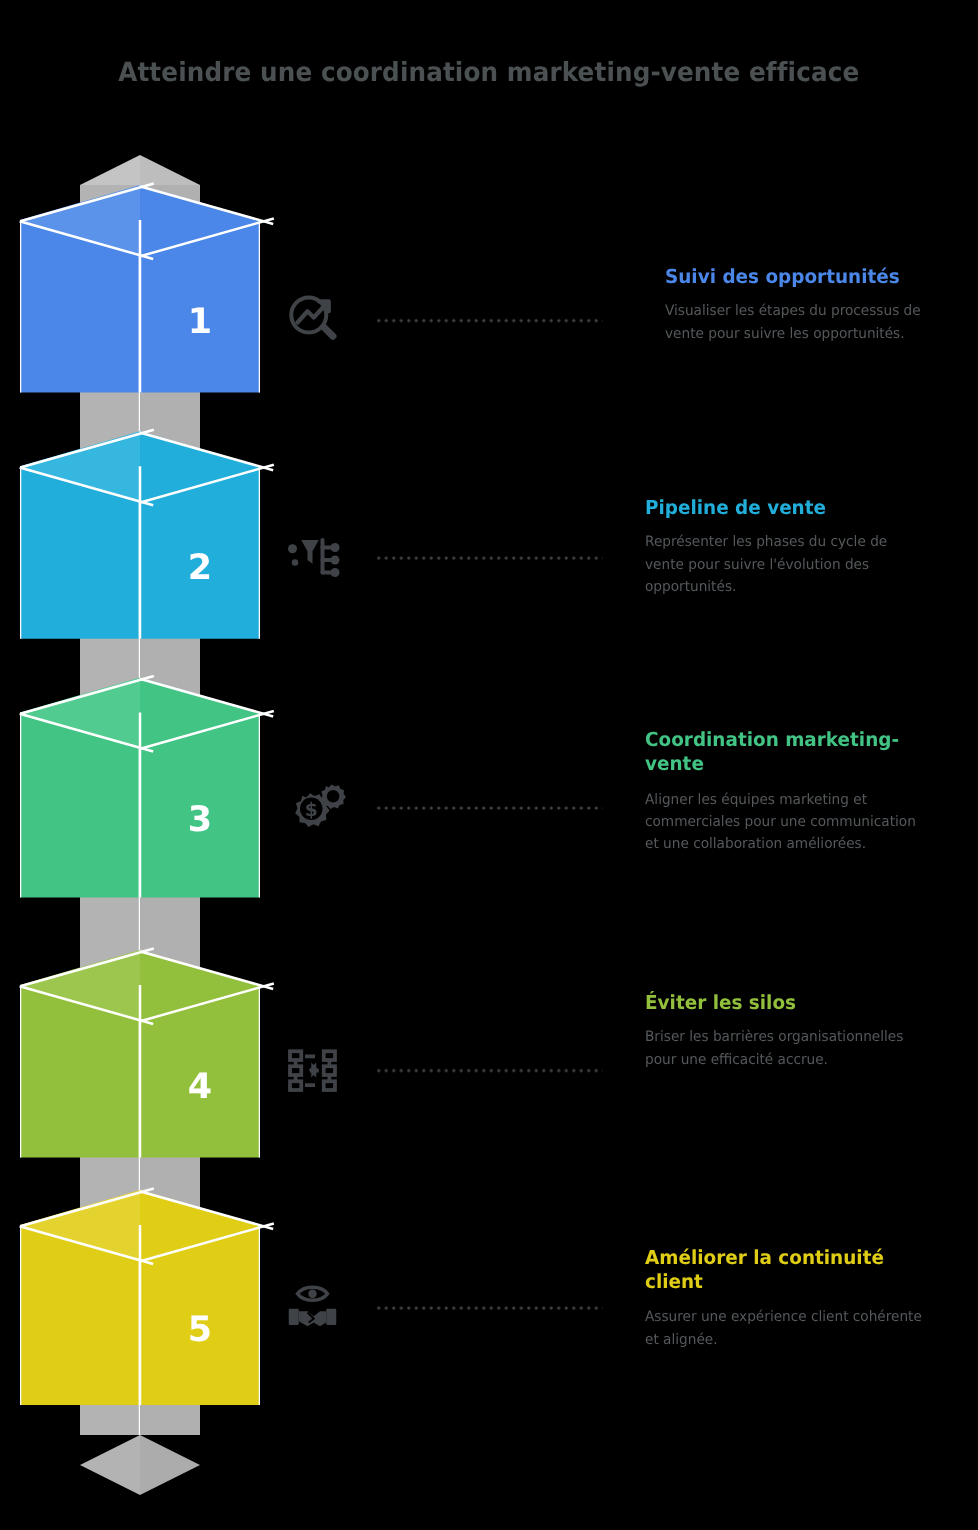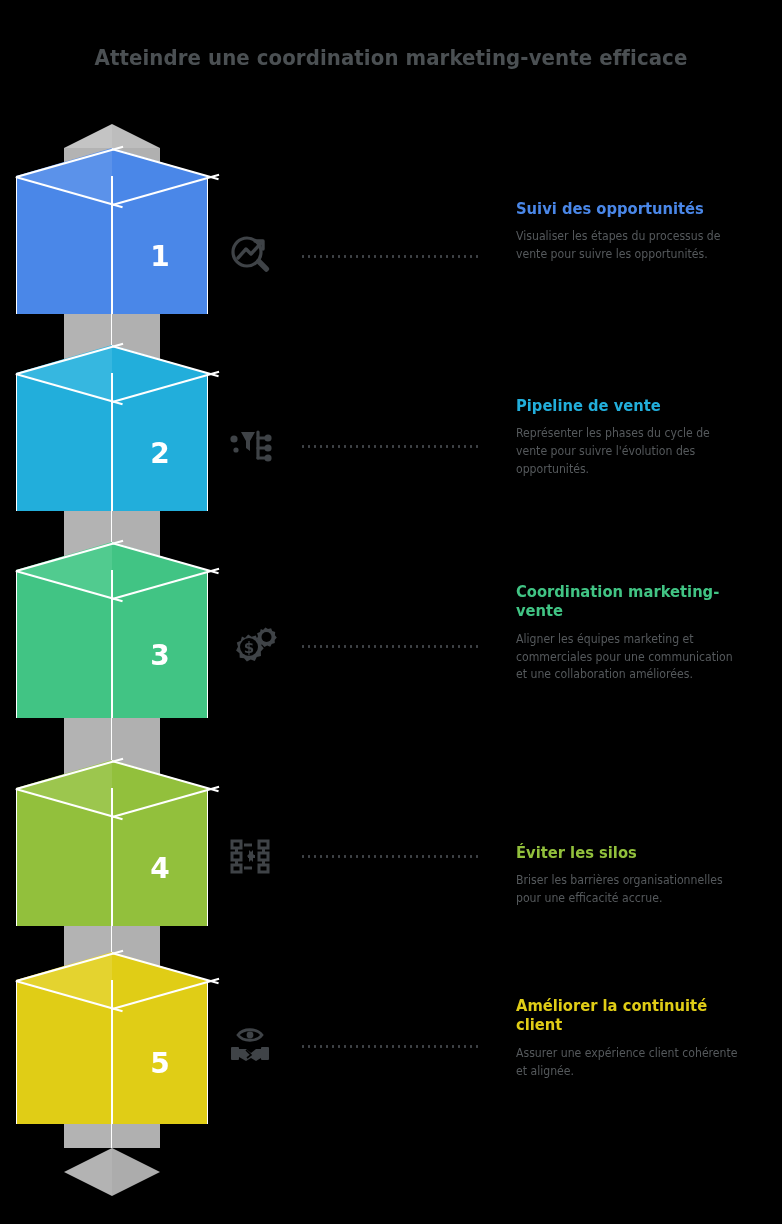--- a/index.html
+++ b/index.html
@@ -404,36 +404,36 @@
     <path d="M24 32 l5 5 l-4 3" stroke="#000000" stroke-width="1.6" fill="none"></path>
   </svg>
 </div>
 
 <div class="connector" style="top:255px;"></div>
 <div class="connector" style="top:445px;"></div>
 <div class="connector" style="top:645px;"></div>
 <div class="connector" style="top:855px;"></div>
 <div class="connector" style="top:1045px;"></div>
 
-<div class="entry" style="top:200px;">
+<div class="entry" style="top:212px;margin-left:16px;">
   <h3 style="color: rgb(74, 135, 232);">Suivi des opportunités</h3>
   <p>Visualiser les étapes du processus de vente pour suivre les opportunités.</p>
 </div>
 
 <div class="entry" style="top:397px;">
   <h3 style="color: rgb(34, 174, 219);">Pipeline de vente</h3>
   <p>Représenter les phases du cycle de vente pour suivre l'évolution des opportunités.</p>
 </div>
 
 <div class="entry" style="top:583px;">
   <h3 style="color: rgb(65, 196, 132);">Coordination marketing-vente</h3>
   <p>Aligner les équipes marketing et commerciales pour une communication et une collaboration améliorées.</p>
 </div>
 
-<div class="entry" style="top:844px;">
+<div class="entry" style="top:793px;">
   <h3 style="color: rgb(146, 192, 60);">Éviter les silos</h3>
   <p>Briser les barrières organisationnelles pour une efficacité accrue.</p>
 </div>
 
 <div class="entry" style="top:997px;">
   <h3 style="color: rgb(224, 205, 22);">Améliorer la continuité client</h3>
   <p>Assurer une expérience client cohérente et alignée.</p>
 </div>
 
 </body></html>

